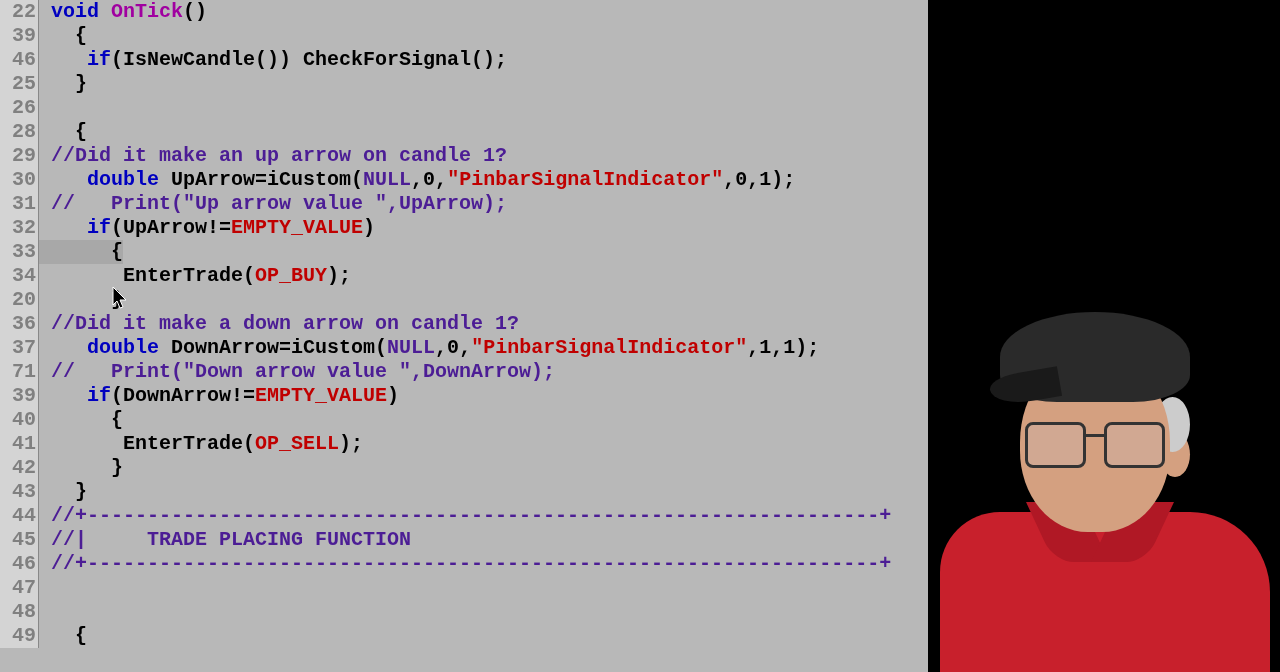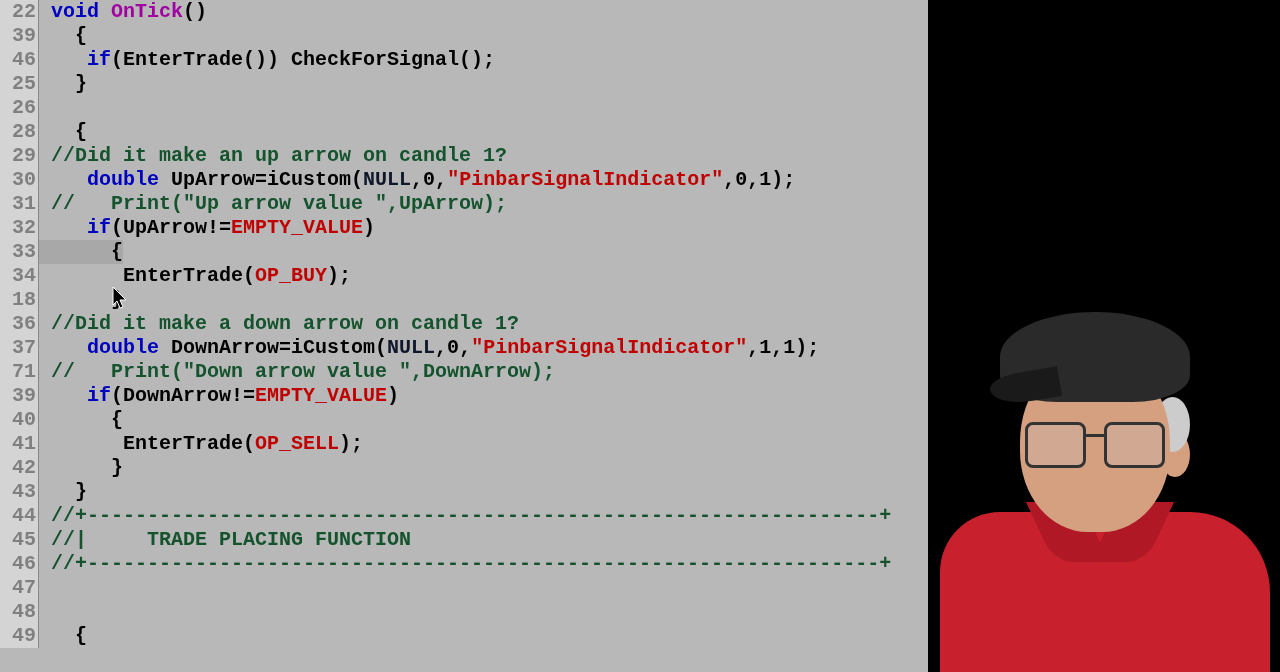--- a/index.html
+++ b/index.html
@@ -41,23 +41,23 @@
     padding-left: 12px;
     color: #000;
   }
   .highlight .code {
     background: #a8a8a8;
   }
   .kw { color: #0000c0; }
   .op { color: #000; }
   .str { color: #c00000; }
   .const { color: #c00000; margin-top: 9px; }
-  .null { color: #0f172a; }
+  .null { color: #4c1d95; }
   .id { color: #000; }
-  .cm { color: #14532d; }
+  .cm { color: #4c1d95; }
   .cursor-pointer {
     position: absolute;
     left: 112px;
     top: 287px;
     width: 18px;
     height: 24px;
     pointer-events: none;
     z-index: 10;
   }
   .webcam {
@@ -179,31 +179,31 @@
     background: #ccc;
     border-radius: 50%;
   }
 </style>
 </head>
 <body>
 
 <div class="editor" id="editor">
     <div class="line"><div class="gutter">22</div><div class="code"><span class="kw">void </span><span class="id" style="color: rgb(160, 0, 160);">OnTick</span><span class="op">()</span></div></div>
     <div class="line"><div class="gutter">39</div><div class="code"><span class="op">  {</span></div></div>
-    <div class="line"><div class="gutter">46</div><div class="code"><span>   </span><span class="kw">if</span><span class="op">(EnterTrade()) CheckForSignal();</span></div></div>
+    <div class="line"><div class="gutter">46</div><div class="code"><span>   </span><span class="kw">if</span><span class="op">(IsNewCandle()) CheckForSignal();</span></div></div>
     <div class="line"><div class="gutter">25</div><div class="code"><span class="op">  }</span></div></div>
     <div class="line"><div class="gutter">26</div><div class="code"></div></div>
     <div class="line"><div class="gutter">28</div><div class="code"><span class="op">  {</span></div></div>
     <div class="line"><div class="gutter">29</div><div class="code"><span class="cm">//Did it make an up arrow on candle 1?</span></div></div>
     <div class="line"><div class="gutter">30</div><div class="code"><span>   </span><span class="kw">double </span><span class="op">UpArrow=iCustom(</span><span class="null">NULL</span><span class="op">,</span><span class="op">0</span><span class="op">,</span><span class="str">"PinbarSignalIndicator"</span><span class="op">,</span><span class="op">0</span><span class="op">,</span><span class="op">1</span><span class="op">);</span></div></div>
     <div class="line"><div class="gutter">31</div><div class="code"><span class="cm">//   Print("Up arrow value ",UpArrow);</span></div></div>
     <div class="line"><div class="gutter">32</div><div class="code"><span>   </span><span class="kw">if</span><span class="op">(UpArrow!=</span><span class="const">EMPTY_VALUE</span><span class="op">)</span></div></div>
     <div class="line highlight"><div class="gutter">33</div><div class="code"><span class="op">     {</span></div></div>
     <div class="line"><div class="gutter">34</div><div class="code"><span class="op">      EnterTrade(</span><span class="const">OP_BUY</span><span class="op">);</span></div></div>
-    <div class="line"><div class="gutter">18</div><div class="code"><span class="op">     }</span></div></div>
+    <div class="line"><div class="gutter">20</div><div class="code"><span class="op">     }</span></div></div>
     <div class="line"><div class="gutter">36</div><div class="code"><span class="cm">//Did it make a down arrow on candle 1?</span></div></div>
     <div class="line"><div class="gutter">37</div><div class="code"><span>   </span><span class="kw">double </span><span class="op">DownArrow=iCustom(</span><span class="null">NULL</span><span class="op">,</span><span class="op">0</span><span class="op">,</span><span class="str">"PinbarSignalIndicator"</span><span class="op">,</span><span class="op">1</span><span class="op">,</span><span class="op">1</span><span class="op">);</span></div></div>
     <div class="line"><div class="gutter">71</div><div class="code"><span class="cm">//   Print("Down arrow value ",DownArrow);</span></div></div>
     <div class="line"><div class="gutter">39</div><div class="code"><span>   </span><span class="kw">if</span><span class="op">(DownArrow!=</span><span class="const">EMPTY_VALUE</span><span class="op">)</span></div></div>
     <div class="line"><div class="gutter">40</div><div class="code"><span class="op">     {</span></div></div>
     <div class="line"><div class="gutter">41</div><div class="code"><span class="op">      EnterTrade(</span><span class="const">OP_SELL</span><span class="op">);</span></div></div>
     <div class="line"><div class="gutter">42</div><div class="code"><span class="op">     }</span></div></div>
     <div class="line"><div class="gutter">43</div><div class="code"><span class="op">  }</span></div></div>
     <div class="line"><div class="gutter">44</div><div class="code"><span class="cm">//+------------------------------------------------------------------+</span></div></div>
     <div class="line"><div class="gutter">45</div><div class="code"><span class="cm">//|     TRADE PLACING FUNCTION</span></div></div>

